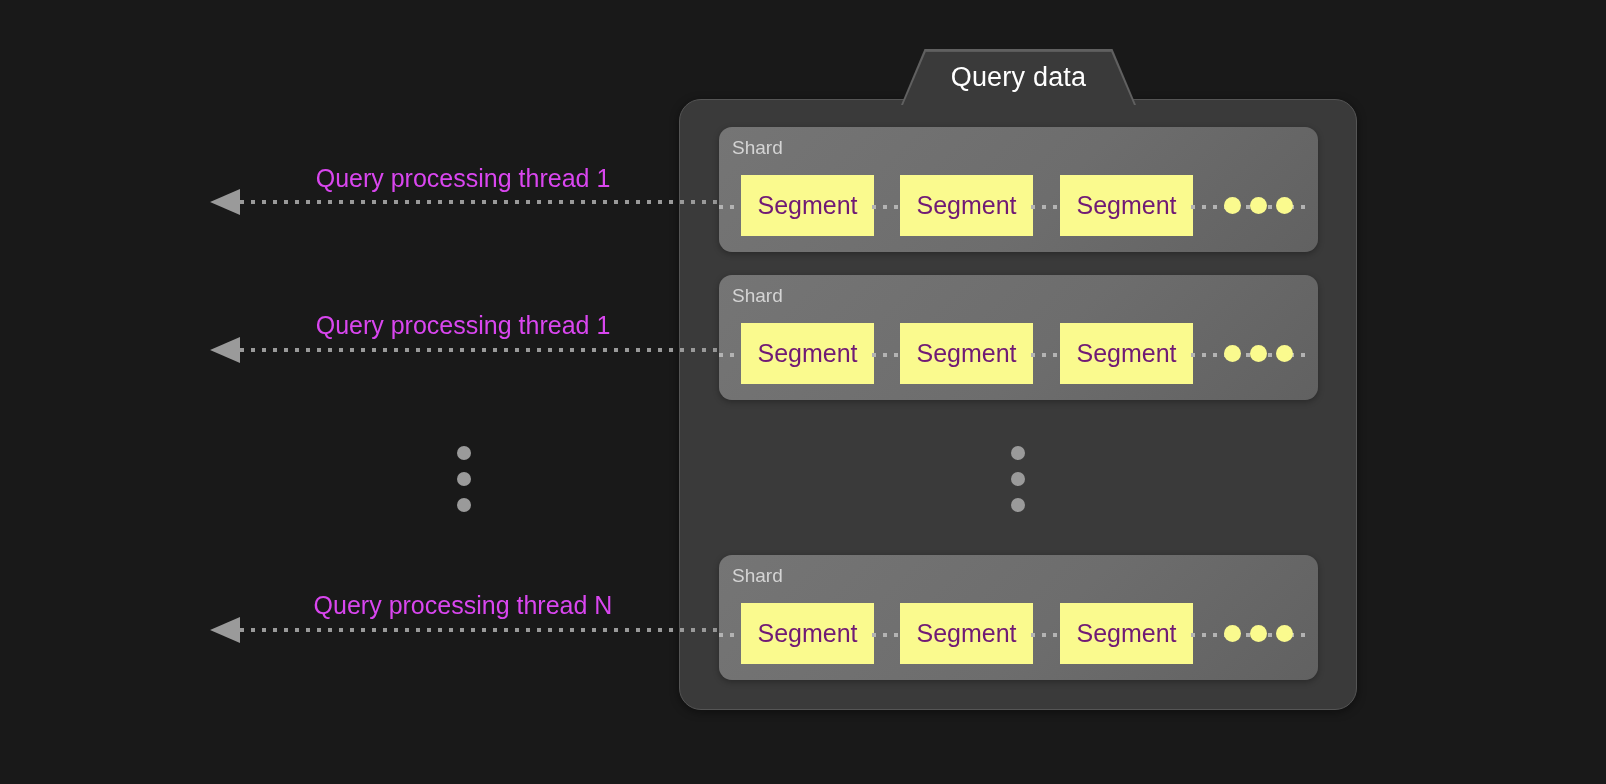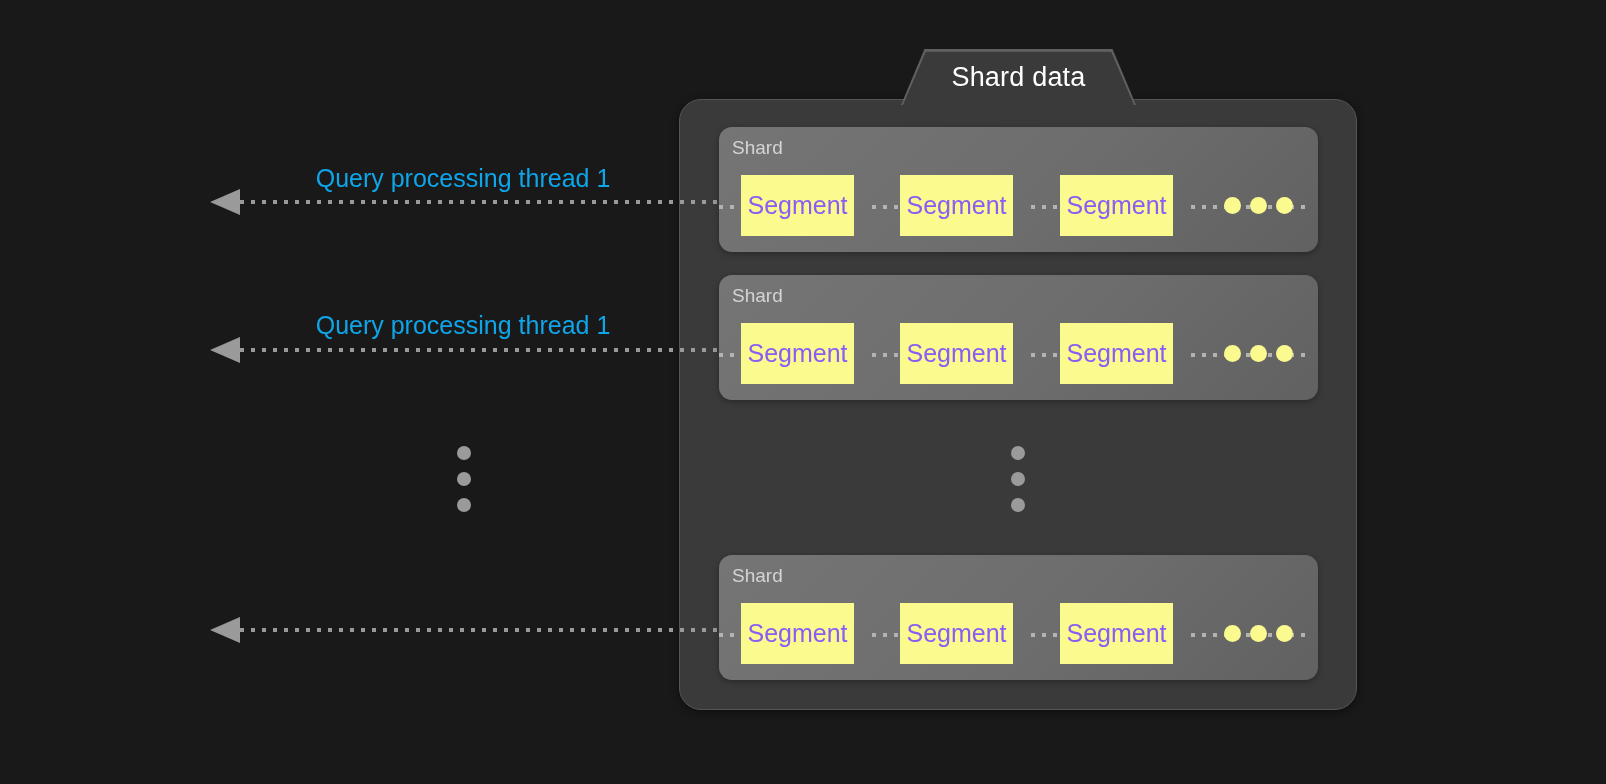--- a/index.html
+++ b/index.html
@@ -91,27 +91,27 @@
   .segment-row {
     position: absolute;
     left: 0;
     top: 48px;
     width: 100%;
     height: 62px;
   }
   .segment {
     position: absolute;
     top: 0;
-    width: 113px;
+    width: 133px;
     height: 61px;
     background: #fafa8e;
     display: flex;
     align-items: center;
     justify-content: center;
-    color: #8b5cf6;
+    color: #701a75;
     font-size: 25px;
     white-space: nowrap;
   }
   .seg-1 { left: 22px; }
   .seg-2 { left: 181px; }
   .seg-3 { left: 341px; }
 
   
   .dotline {
     position: absolute;
@@ -142,21 +142,21 @@
     border-radius: 50%;
     background: #fafa8e;
   }
   .ydot-1 { left: 0px; }
   .ydot-2 { left: 26px; }
   .ydot-3 { left: 52px; }
 
   
   .thread-label {
     position: absolute;
-    color: #0ea5e9;
+    color: #d946ef;
     font-size: 25px;
     white-space: nowrap;
     text-align: center;
   }
   .arrow-line {
     position: absolute;
     left: 240px;
     width: 500px;
     height: 4px;
     background-image: linear-gradient(to right, #9a9a9a 0 4px, transparent 4px 11px);
@@ -194,21 +194,21 @@
 </style>
 </head>
 <body>
 
 <div id="canvas">
 
   <div class="index-container"></div>
 
   <div class="index-tab-border"></div>
   <div class="index-tab"></div>
-  <div class="index-tab-title">Shard data</div>
+  <div class="index-tab-title">Query data</div>
 
   <div class="thread-label" style="left:208px; top:164px; width:510px;">Query processing thread 1</div>
   <div class="arrow-head" style="top:189px;"></div>
   <div class="arrow-line" style="top:200px;"></div>
 
   <div class="shard" style="top:127px;">
     <div class="shard-label">Shard</div>
     <div class="segment-row">
       <div class="dotline dotline-lead"></div>
       <div class="segment seg-1">Segment</div>
@@ -252,20 +252,21 @@
     <div class="vdot vdot-2"></div>
     <div class="vdot vdot-3"></div>
   </div>
 
   <div class="vdots vdots-inner" style="left:1011px; top:446px;">
     <div class="vdot vdot-1"></div>
     <div class="vdot vdot-2"></div>
     <div class="vdot vdot-3"></div>
   </div>
 
+  <div class="thread-label" style="left:208px; top:591px; width:510px;">Query processing thread N</div>
   <div class="arrow-head" style="top:617px;"></div>
   <div class="arrow-line" style="top:628px;"></div>
 
   <div class="shard" style="top:555px;">
     <div class="shard-label">Shard</div>
     <div class="segment-row">
       <div class="dotline dotline-lead"></div>
       <div class="segment seg-1">Segment</div>
       <div class="dotline dotline-a"></div>
       <div class="segment seg-2">Segment</div>

